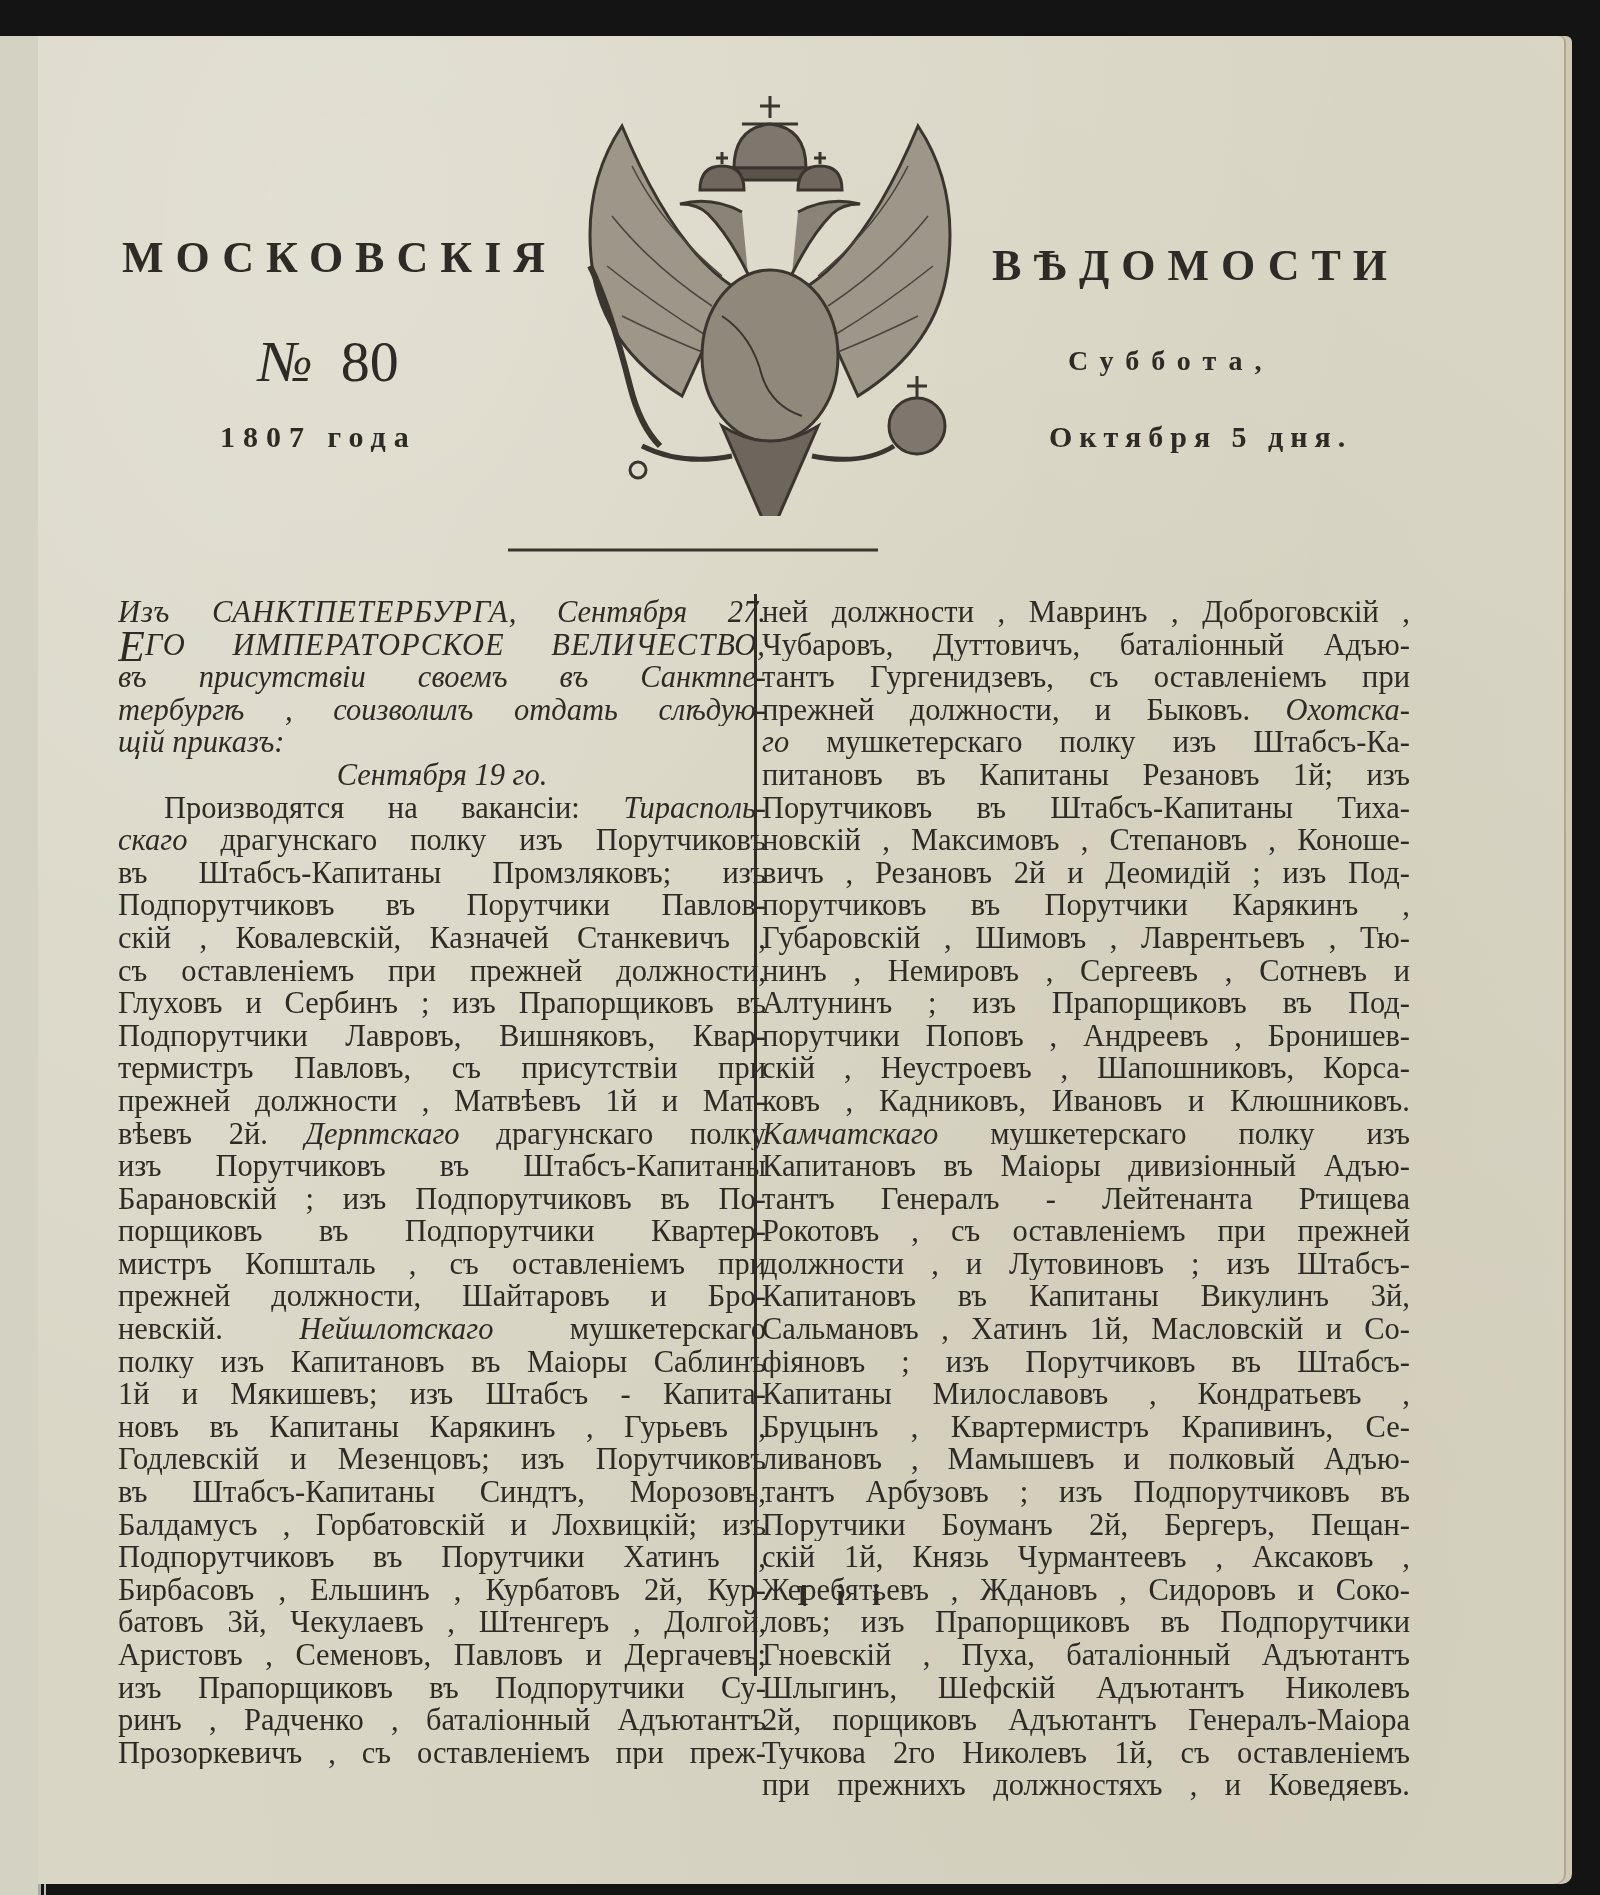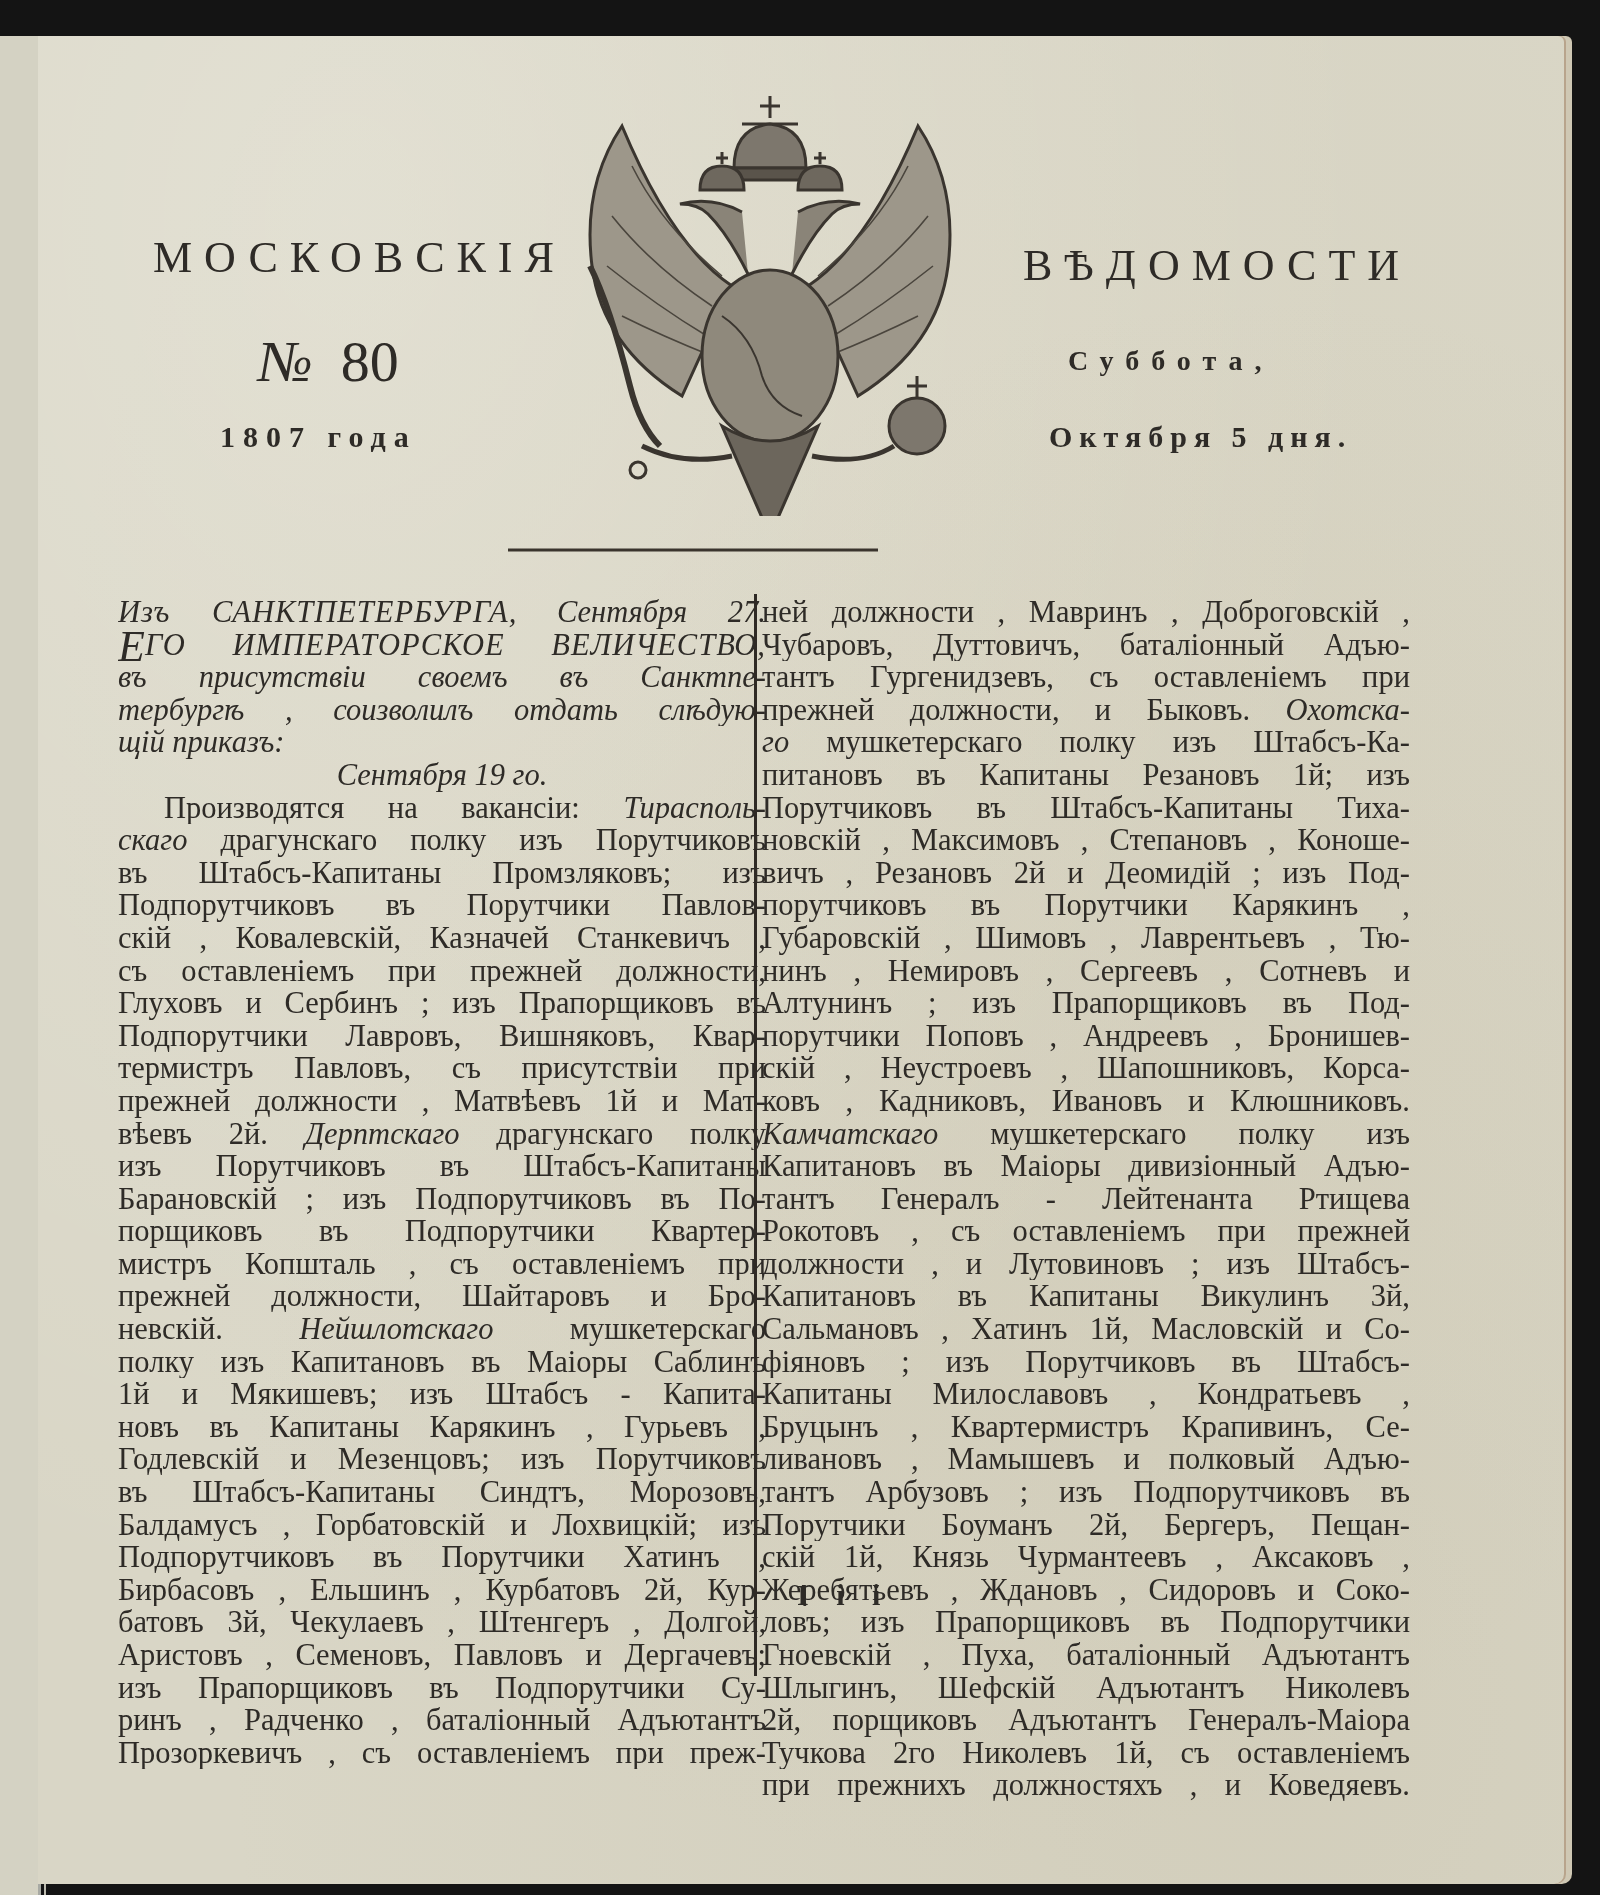--- a/index.html
+++ b/index.html
@@ -16,21 +16,21 @@
       radial-gradient(ellipse at 60% 40%, rgba(200,190,160,0.15), transparent 70%);
     border-radius:0 6px 10px 0;
     box-shadow: inset -6px 0 0 #cfc8b4, inset -8px 0 0 #b8a48c;
   }
   .left-strip {
     position:absolute; left:0; top:36px; width:38px; height:1859px;
     background:#d4d2c3; border-right:3px solid #a8aaa4;
   }
   .gutter-line { position:absolute; left:44px; top:36px; width:2px; height:1859px; background:#bdbcb0; }
 
-  .masthead-left, .masthead-right { position:absolute; letter-spacing:12px; font-weight:normal; font-size:44px; color:#2e2b27;margin-left:31px; }
+  .masthead-left, .masthead-right { position:absolute; letter-spacing:12px; font-weight:bold; font-size:44px; color:#2e2b27; }
   .masthead-left { left:122px; top:232px; }
   .masthead-right { left:992px; top:240px; }
   .issue-no { position:absolute; left:258px; top:328px; font-size:58px; color:#2e2b27; font-style:italic; }
   .issue-no .num { font-style:normal; margin-left:28px; }
   .year { position:absolute; left:220px; top:420px; font-size:30px; letter-spacing:8px; font-weight:bold; color:#2e2b27; }
   .weekday { position:absolute; left:1068px; top:345px; font-size:28px; letter-spacing:12px; font-weight:bold; color:#2e2b27; }
   .date { position:absolute; left:1049px; top:420px; font-size:30px; letter-spacing:7px; font-weight:bold; color:#2e2b27; }
 
   .emblem { position:absolute; left:572px; top:86px; width:396px; height:430px; }
 

